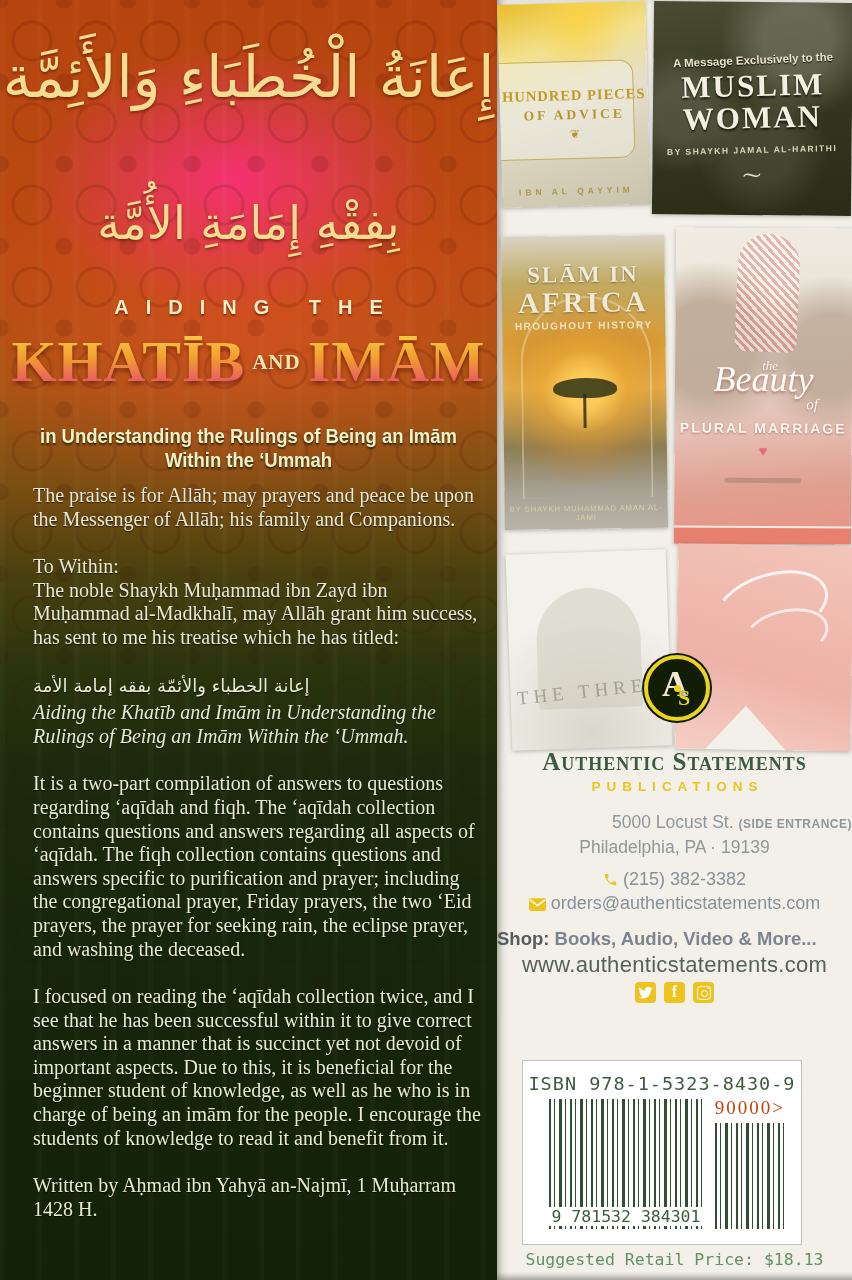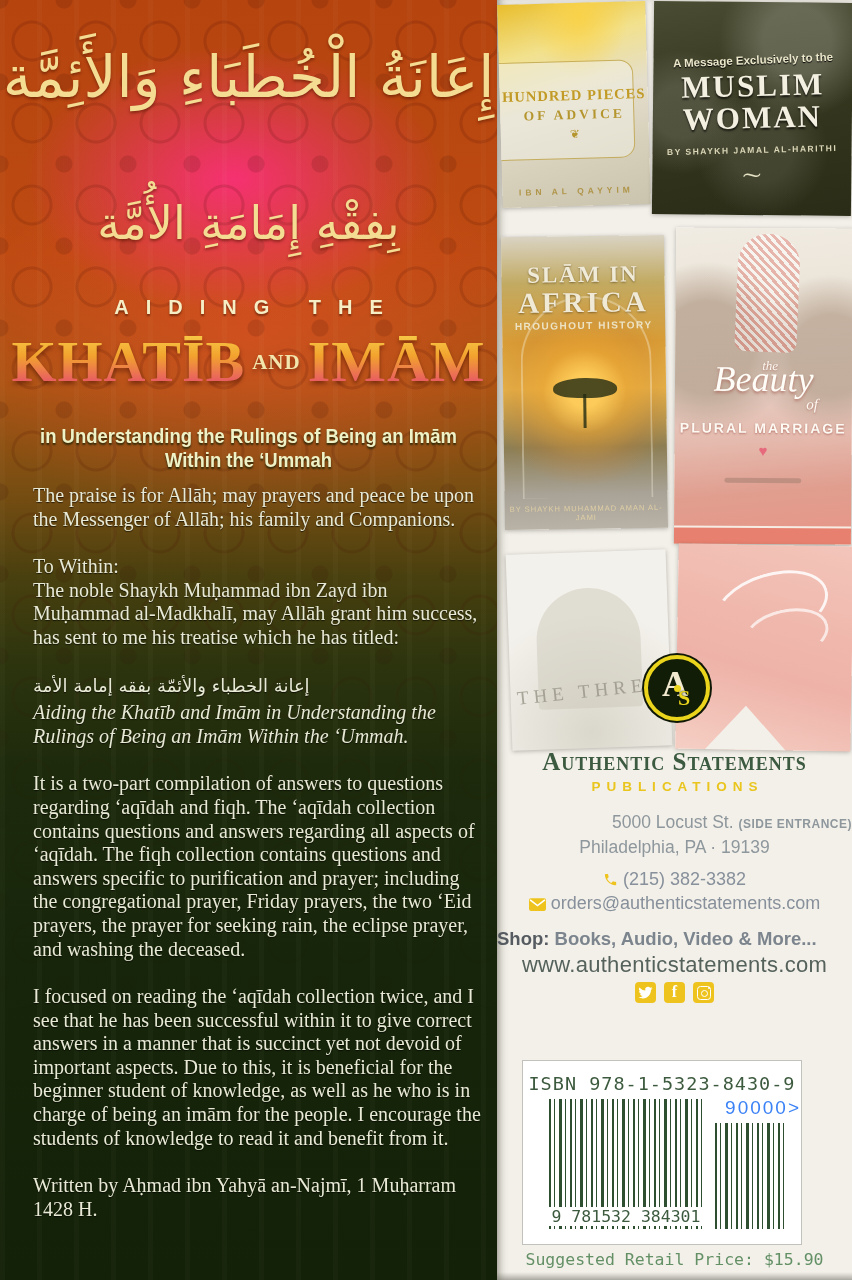--- a/index.html
+++ b/index.html
@@ -186,22 +186,22 @@
   .sq.ig .lens{position:absolute;left:7.5px;top:7.5px;width:5px;height:5px;border:1.5px solid #fff;border-radius:50%;}
   .sq.ig .dot{position:absolute;right:4.5px;top:4.5px;width:2px;height:2px;border-radius:50%;background:#fff;}
   .sq.fb .f{position:absolute;left:0;top:1px;width:100%;text-align:center;
     font-family:"Liberation Serif",serif;font-weight:bold;font-size:16px;color:#fff;}
 
   
   .bcbox{position:absolute;left:25px;top:1060px;width:278px;height:183px;background:#fff;
     border:1px solid #c2c2bd;}
   .bc-isbn{position:absolute;left:0;top:12px;width:100%;text-align:center;
     font-family:"DejaVu Sans Mono",monospace;font-size:18.5px;letter-spacing:1px;color:#3c5a3e;}
-  .bc-addon{position:absolute;right:0;top:36px;
-    font-family:Liberation Sans, sans-serif;font-size:19px;letter-spacing:2px;color:#3b82f6;}
+  .bc-addon{position:absolute;right:16px;top:36px;
+    font-family:Liberation Serif, serif;font-size:19px;letter-spacing:2px;color:#c2410c;}
   .bars{position:absolute;background:
     repeating-linear-gradient(90deg,#2f4f31 0 2px,transparent 2px 5px,#2f4f31 5px 6px,transparent 6px 10px,#2f4f31 10px 13px,transparent 13px 16px,#2f4f31 16px 17px,transparent 17px 21px);}
   .bars-main{left:26px;top:38px;width:154px;height:130px;}
   .bars-sup{right:16px;top:62px;width:70px;height:106px;}
   .bc-digits{position:absolute;left:10px;top:146px;width:186px;text-align:center;
     font-family:"DejaVu Sans Mono",monospace;font-size:16.5px;color:#3c5a3e;}
   .bc-digits span{background:#fff;padding:0 3px;}
   .price{position:absolute;left:0;top:1250px;width:100%;text-align:center;
     font-family:"DejaVu Sans Mono",monospace;font-size:16.5px;color:#649066;}
 </style>
@@ -328,16 +328,16 @@
       </span>
     </div>
 
     <div class="bcbox">
       <div class="bc-isbn">ISBN 978-1-5323-8430-9</div>
       <div class="bc-addon">90000&gt;</div>
       <div class="bars bars-main"></div>
       <div class="bars bars-sup"></div>
       <div class="bc-digits"><span>9 781532 384301</span></div>
     </div>
-    <div class="price">Suggested Retail Price: $15.90</div>
+    <div class="price">Suggested Retail Price: $18.13</div>
 
   </div>
 </div>
 
 </body></html>

